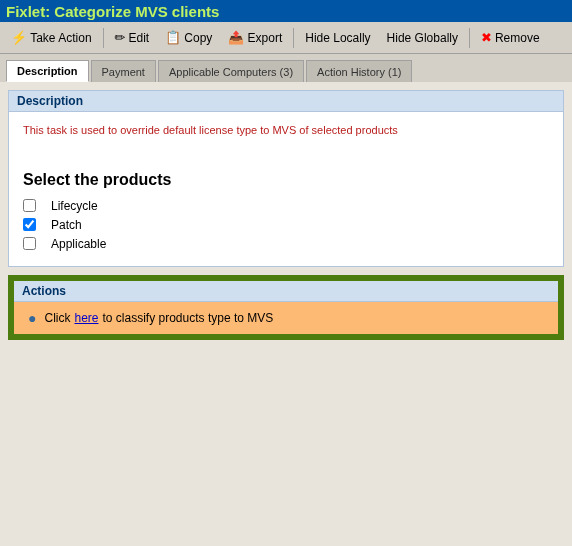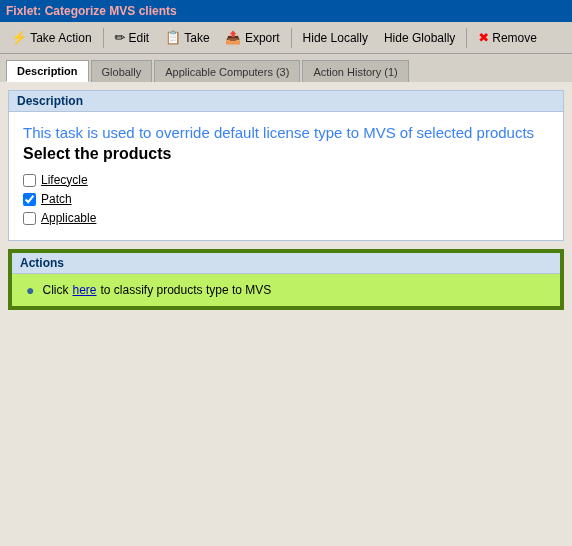--- a/index.html
+++ b/index.html
@@ -7,23 +7,23 @@
       font-family: "Segoe UI", Tahoma, Arial, sans-serif;
       font-size: 12px;
       background: #d4d0c8;
       width: 572px;
       height: 546px;
       overflow: hidden;
     }
     
     .title-bar {
       background: #0055a5;
-      color: #fca5a5;
+      color: #bef264;
       padding: 3px 6px;
-      font-size: 12px;
+      font-size: 15px;
       font-weight: bold;
       height: 22px;
       display: flex;
       align-items: center;
     }
     
     .toolbar {
       background: #d4d0c8;
       border-bottom: 1px solid #a0a0a0;
       padding: 3px 4px;
@@ -101,47 +101,46 @@
       border-bottom: 1px solid #b0c4de;
       padding: 3px 8px;
       font-weight: bold;
       font-size: 12px;
       color: #003366;
     }
     .section-body {
       padding: 10px 14px;
     }
     .description-text {
-      font-size: 15px;
-      color: #3b82f6;
-      margin-bottom: 0;
+      font-size: 11px;
+      color: #b91c1c;
+      margin-bottom: 32px;
       line-height: 1.5;
     }
     .products-heading {
       font-weight: bold;
       font-size: 16px;
       margin-bottom: 10px;
     }
     .checkbox-item {
       display: flex;
-      align-items: flex-end;
-      gap: 5px;
+      align-items: flex-start;
+      gap: 15px;
       margin-bottom: 5px;
       font-size: 12px;
-      text-decoration: underline;
     }
     .checkbox-item input[type="checkbox"] {
       width: 13px;
       height: 13px;
       cursor: pointer;
     }
     
     .actions-box {
-      background: #bef264;
-      border: 4px solid #4d7c0f;
+      background: #fdba74;
+      border: 6px solid #4d7c0f;
     }
     .actions-body {
       padding: 8px 14px;
       display: flex;
       align-items: center;
       gap: 4px;
       font-size: 12px;
     }
     .bullet-icon {
       color: #336699;
@@ -167,21 +166,21 @@
     <span class="btn-icon">⚡</span>
     <span>Take Action</span>
   </button>
   <div class="toolbar-sep"></div>
   <button class="toolbar-btn">
     <span class="btn-icon">✏</span>
     <span>Edit</span>
   </button>
   <button class="toolbar-btn">
     <span class="btn-icon">📋</span>
-    <span>Take</span>
+    <span>Copy</span>
   </button>
   <button class="toolbar-btn">
     <span class="btn-icon">📤</span>
     <span>Export</span>
   </button>
   <div class="toolbar-sep"></div>
   <button class="toolbar-btn">
     <span>Hide Locally</span>
   </button>
   <button class="toolbar-btn">
@@ -192,21 +191,21 @@
     <span class="btn-icon" style="color:red;">✖</span>
     <span>Remove</span>
   </button>
 </div>
 
 <div class="tab-bar">
   <div class="tab active">
     <span>Description</span>
   </div>
   <div class="tab">
-    <span>Globally</span>
+    <span>Payment</span>
   </div>
   <div class="tab">
     <span>Applicable Computers (3)</span>
   </div>
   <div class="tab">
     <span>Action History (1)</span>
   </div>
 </div>
 
 <div class="content-area">

